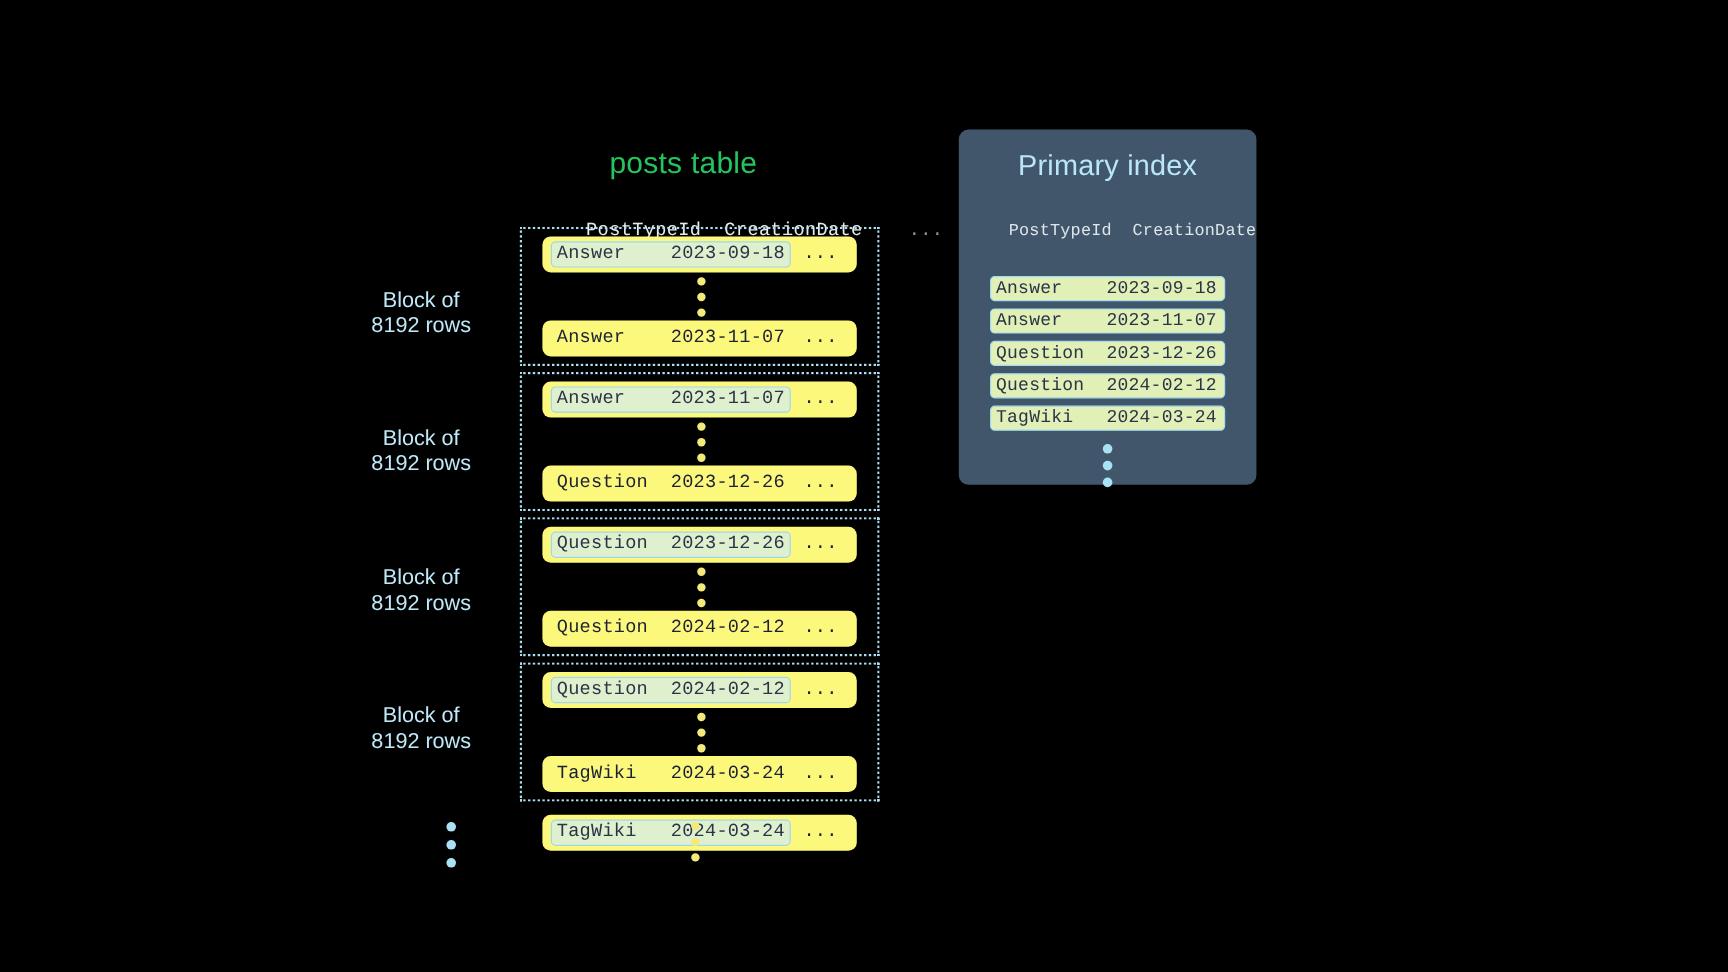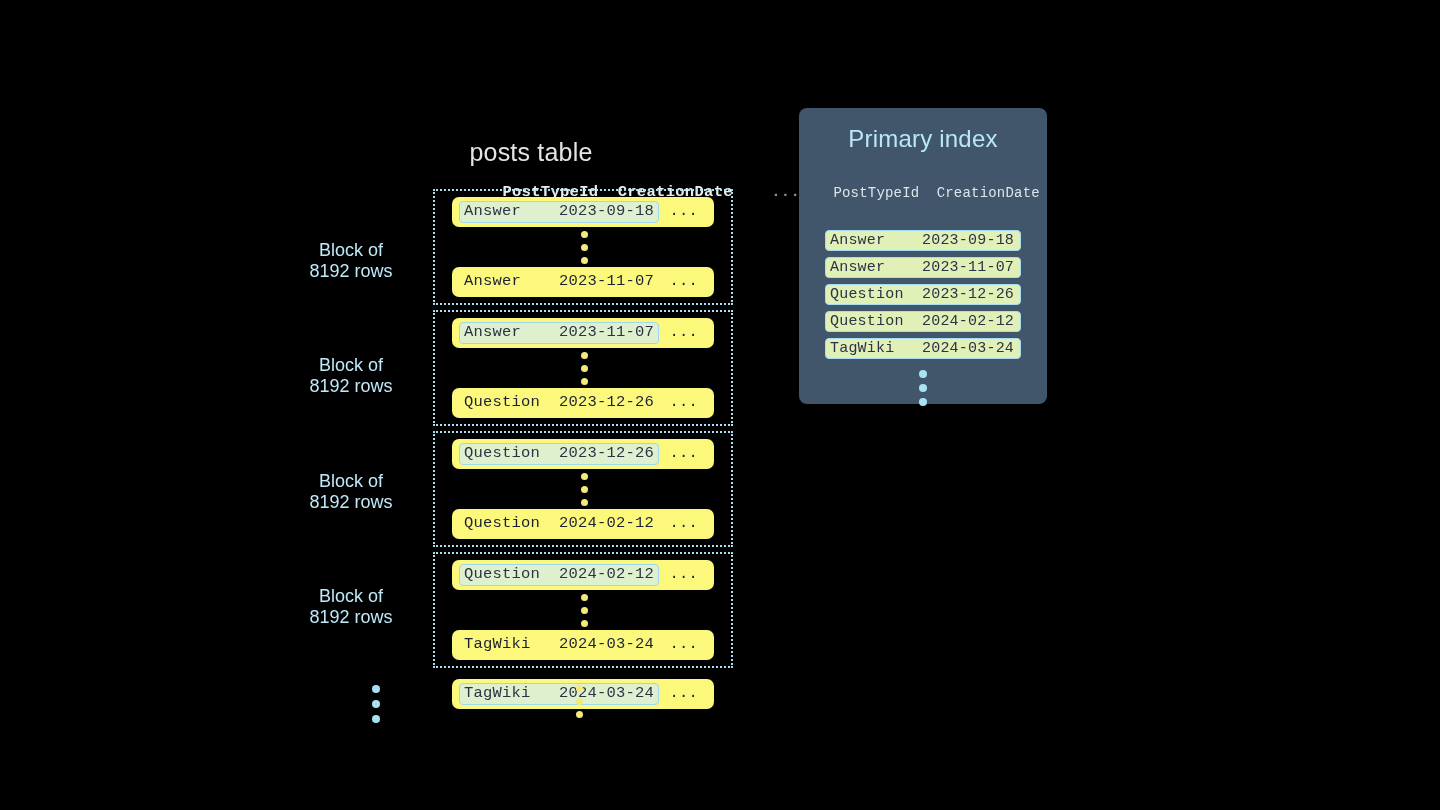--- a/index.html
+++ b/index.html
@@ -20,40 +20,39 @@
   #posts-table {
     position: absolute;
     left: 300px;
     top: 100px;
     width: 470px;
   }
 
   .table-title {
     position: absolute;
     left: 131px;
-    top: 38px;
+    top: 22px;
     width: 200px;
-    text-align: center;
-    color: #e5e5e5;
+    text-align: right;
+    color: #22c55e;
     font-size: 25px;
     font-family: "Liberation Sans", sans-serif;
     letter-spacing: 0.2px;
   }
 
   .col-headers {
     position: absolute;
-    left: 164px;
+    left: 150px;
     top: 65px;
     width: 270px;
     font-family: "Liberation Mono", monospace;
     font-size: 15.5px;
     color: #e8ecef;
     letter-spacing: 0.3px;
     white-space: pre;
-    font-weight: bold;
   }
   .col-headers .dim { color: #8a9399; }
 
   .blocks {
     position: absolute;
     left: 133px;
     top: 89px;
     width: 300px;
   }
 
@@ -190,21 +189,21 @@
   .index-title {
     text-align: center;
     color: #b9e7f7;
     font-size: 24px;
     font-family: "Liberation Sans", sans-serif;
     margin-top: 17px;
     letter-spacing: 0.2px;
   }
 
   .index-headers {
-    text-align: left;
+    text-align: right;
     margin-top: 16px;
     font-family: "Liberation Mono", monospace;
     font-size: 14px;
     color: #dde6ea;
     white-space: pre;
     letter-spacing: 0.2px;
   }
 
   .index-rows {
     margin-top: 13px;

